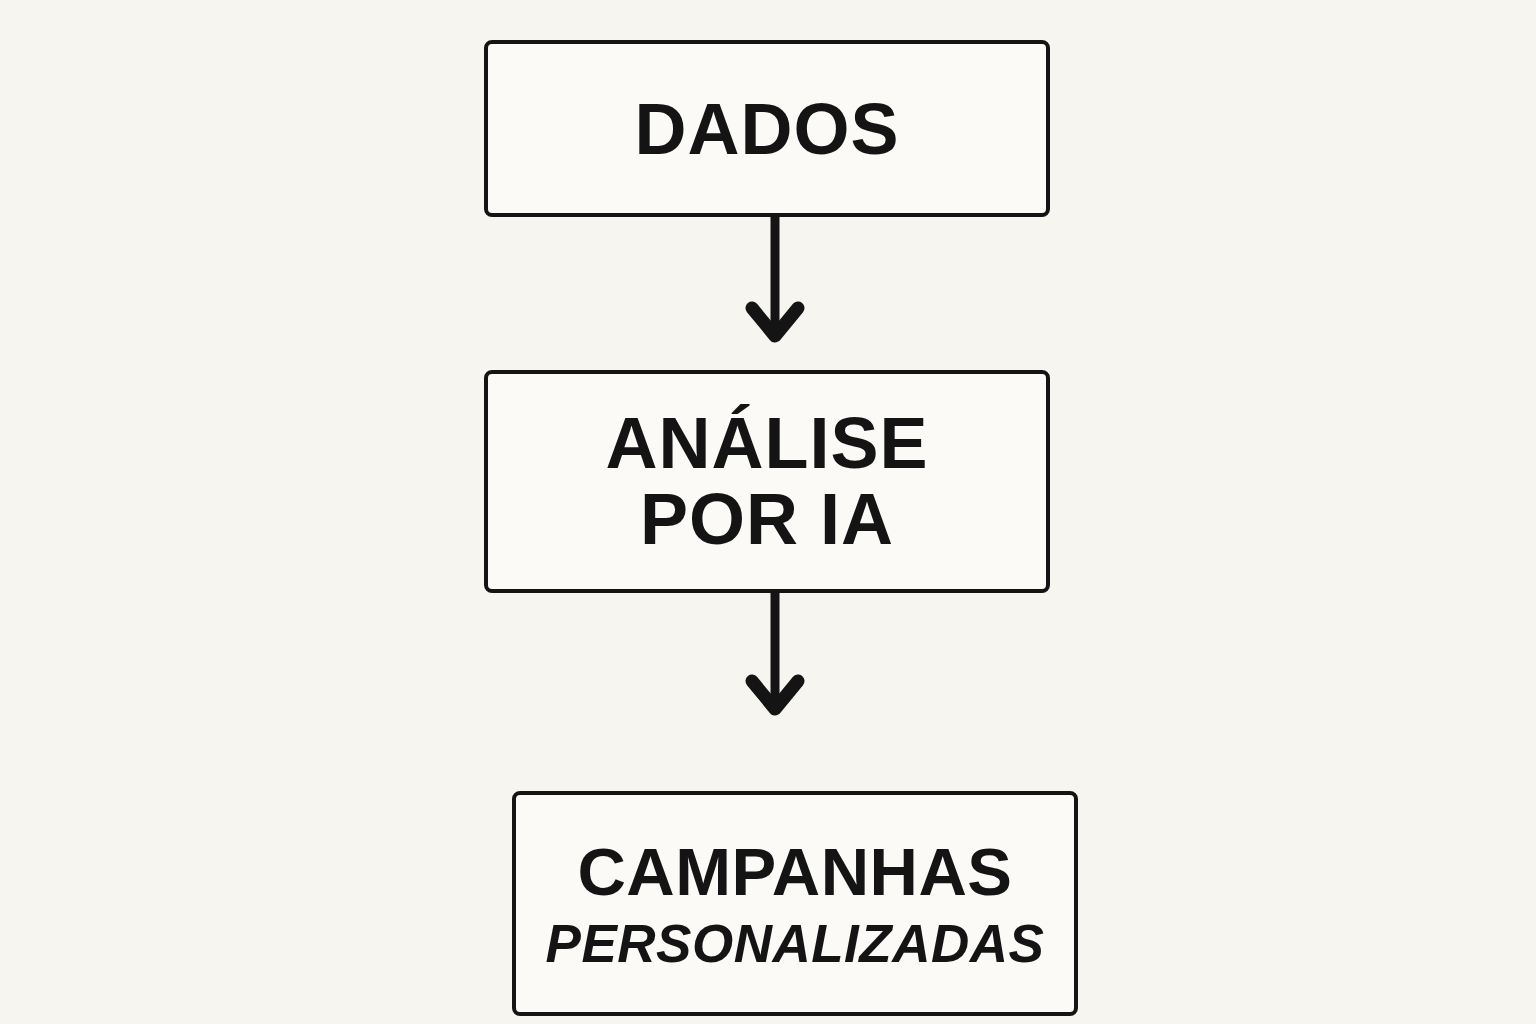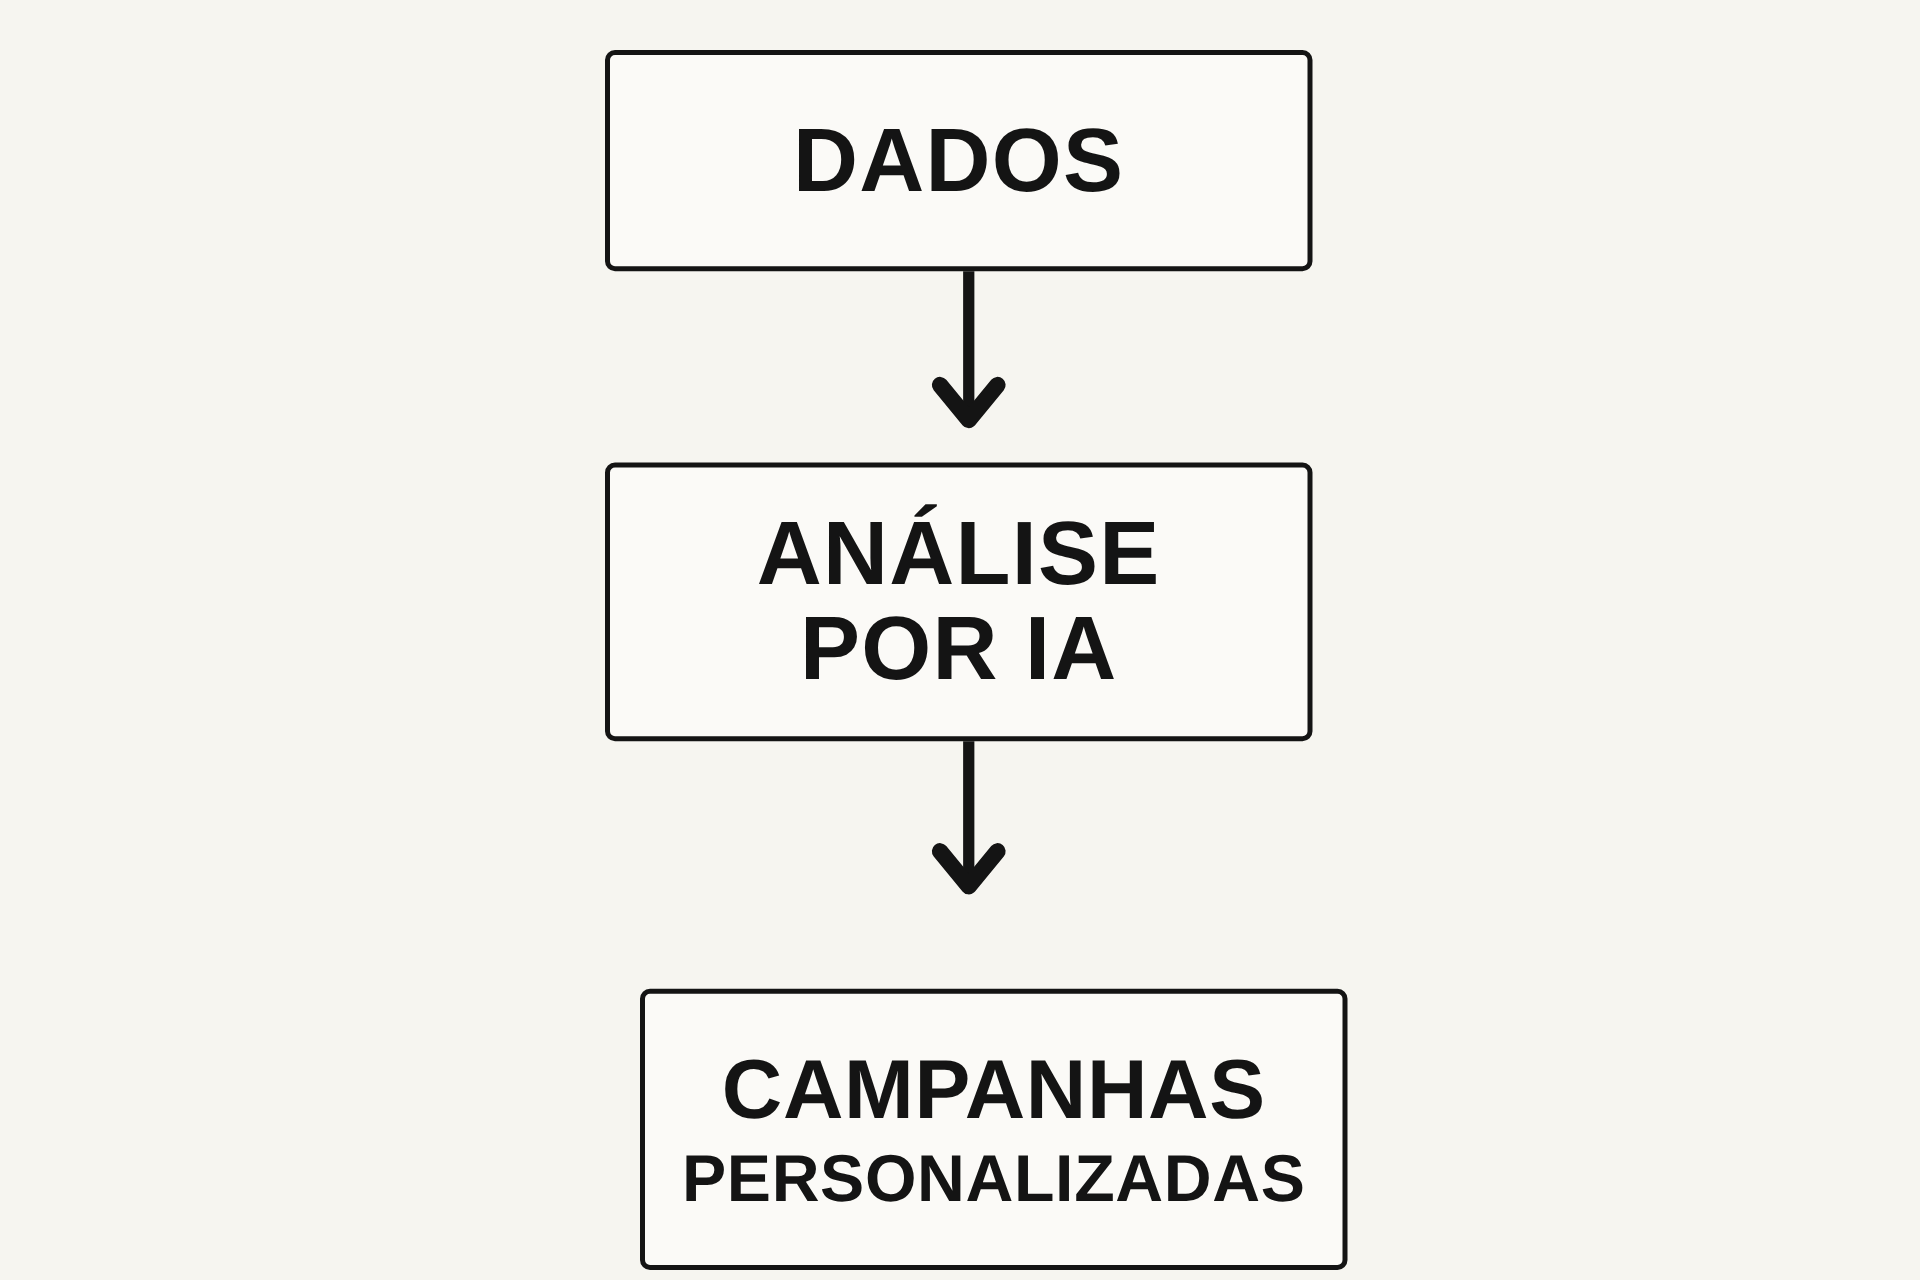--- a/index.html
+++ b/index.html
@@ -80,20 +80,21 @@
   #node-campanhas .node-line-1 {
     font-size: 67px;
     line-height: 1.0;
     letter-spacing: 0.5px;
   }
   #node-campanhas .node-line-2 {
     font-size: 53px;
     line-height: 1.0;
     letter-spacing: 0.5px;
     margin-top: 12px;
+    font-style: italic;
   }
 
   
   .connector {
     position: absolute;
     left: 0;
     top: 0;
     width: 1536px;
     height: 1024px;
     pointer-events: none;

